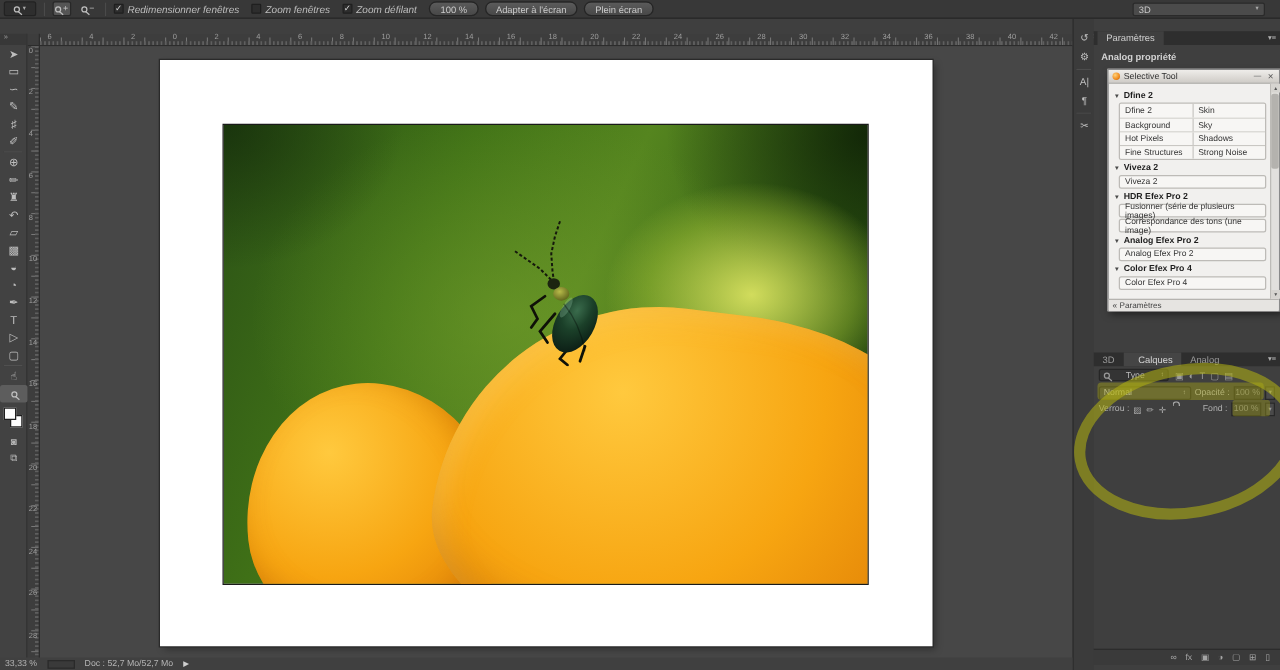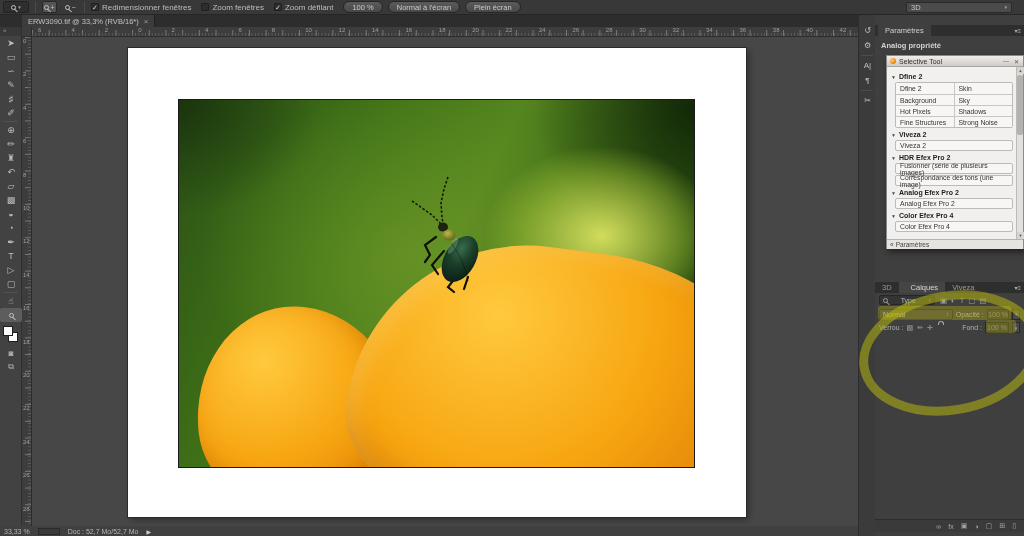--- a/index.html
+++ b/index.html
@@ -10,21 +10,21 @@
   
   #options-bar { position:absolute; left:0; top:0; width:1024px; height:15px; background:#383838; border-bottom:1px solid #262626; display:flex; align-items:center; gap:6px; padding-left:3px; z-index:3; }
   .tool-well { width:26px; height:12px; background:#2e2e2e; border:1px solid #222; border-radius:2px; display:flex; align-items:center; justify-content:center; gap:2px; }
   .caret { font-size:5px; color:#aaa; line-height:1; }
   .vsep { width:1px; height:11px; background:#2a2a2a; border-right:1px solid #4a4a4a; }
   .zoom-btn { width:15px; height:12px; border-radius:2px; display:flex; align-items:center; justify-content:center; gap:1px; color:#c6c6c6; font-size:7px; }
   .zoom-btn.pressed { background:#555; border:1px solid #282828; }
   .mag { position:relative; width:5px; height:5px; border:1px solid #c0c0c0; border-radius:50%; display:inline-block; }
   .mag::after { content:""; position:absolute; width:4px; height:1px; background:#c0c0c0; right:-3px; bottom:-2px; transform:rotate(40deg); }
   .mag.dark { border-color:#9a9a9a; } .mag.dark::after { background:#9a9a9a; }
-  .opt-check { display:flex; align-items:center; gap:3px; }
+  .opt-check { display:flex; align-items:center; gap:3px;font-style:italic; }
   .cb { width:8px; height:8px; background:#2d2d2d; border:1px solid #1f1f1f; border-radius:1px; color:#d6d6d6; font-size:7px; line-height:7px; text-align:center; }
   .opt-label { font-size:8px; color:#bdbdbd; }
   .opt-btn { height:12px; padding:0 8px; background:linear-gradient(#5b5b5b,#484848); border:1px solid #252525; border-radius:6px; color:#cccccc; font-size:7.5px; display:flex; align-items:center; }
   #workspace-select { position:absolute; right:12px; top:2px; width:106px; height:11px; background:#4b4b4b; border:1px solid #2a2a2a; border-radius:2px; color:#c8c8c8; font-size:7.5px; display:flex; align-items:center; padding:0 4px; justify-content:space-between; }
 
   
   #tab-bar { position:absolute; left:0; top:15px; width:858px; height:12px; background:#2d2d2d; z-index:2; }
   #doc-tab { position:absolute; left:22px; top:0; height:12px; background:#3c3c3c; border-right:1px solid #222; display:flex; align-items:center; gap:5px; padding:0 6px; }
   #doc-tab .tab-title { font-size:7.5px; color:#c2c2c2; white-space:nowrap; }
   #doc-tab .tab-close { font-size:8px; color:#9a9a9a; }
@@ -168,35 +168,29 @@
           <span class="cb"></span>
           <span class="opt-label">Zoom fenêtres</span>
         </div>
         <div class="opt-check">
           <span class="cb">✓</span>
           <span class="opt-label">Zoom défilant</span>
         </div>
       </div>
     <div id="opt-buttons" style="display:flex;gap:5px;margin-left:4px;">
         <div class="opt-btn">100 %</div>
-        <div class="opt-btn">Normal à l'écran</div>
+        <div class="opt-btn">Adapter à l'écran</div>
         <div class="opt-btn">Plein écran</div>
       </div>
     <div id="workspace-select">
       <span>3D</span>
       <span class="caret">▾</span>
     </div>
   </div>
 
-  <div id="tab-bar">
-    <div id="doc-tab">
-      <span class="tab-title">ERW3090.tif @ 33,3% (RVB/16*)</span>
-      <span class="tab-close">×</span>
-    </div>
-  </div>
 
   <div id="toolbar">
     <div id="toolbar-header">»</div>
     <div id="tools">
         <div class="tool">
           <span class="tglyph">➤</span>
         </div>
         <div class="tool">
           <span class="tglyph">▭</span>
         </div>
@@ -366,21 +360,21 @@
   <div id="right-col">
     <div id="props-tabbar">
       <div id="props-tab">Paramètres</div>
       <span class="panel-menu">▾≡</span>
     </div>
     <div id="props-empty">Analog propriété</div>
 
     <div id="layers-tabbar">
         <div class="ltab">3D</div>
         <div class="ltab active">Calques</div>
-        <div class="ltab">Viveza</div>
+        <div class="ltab">Analog</div>
       </div>
     <span id="layers-menu" class="panel-menu">▾≡</span>
 
     <div id="filter-row">
       <div id="type-filter">
         <span class="mag dark"></span>
         <span>Type</span>
         <span class="caret">↕</span>
       </div>
       <div class="filter-icons" id="filter-icons">

